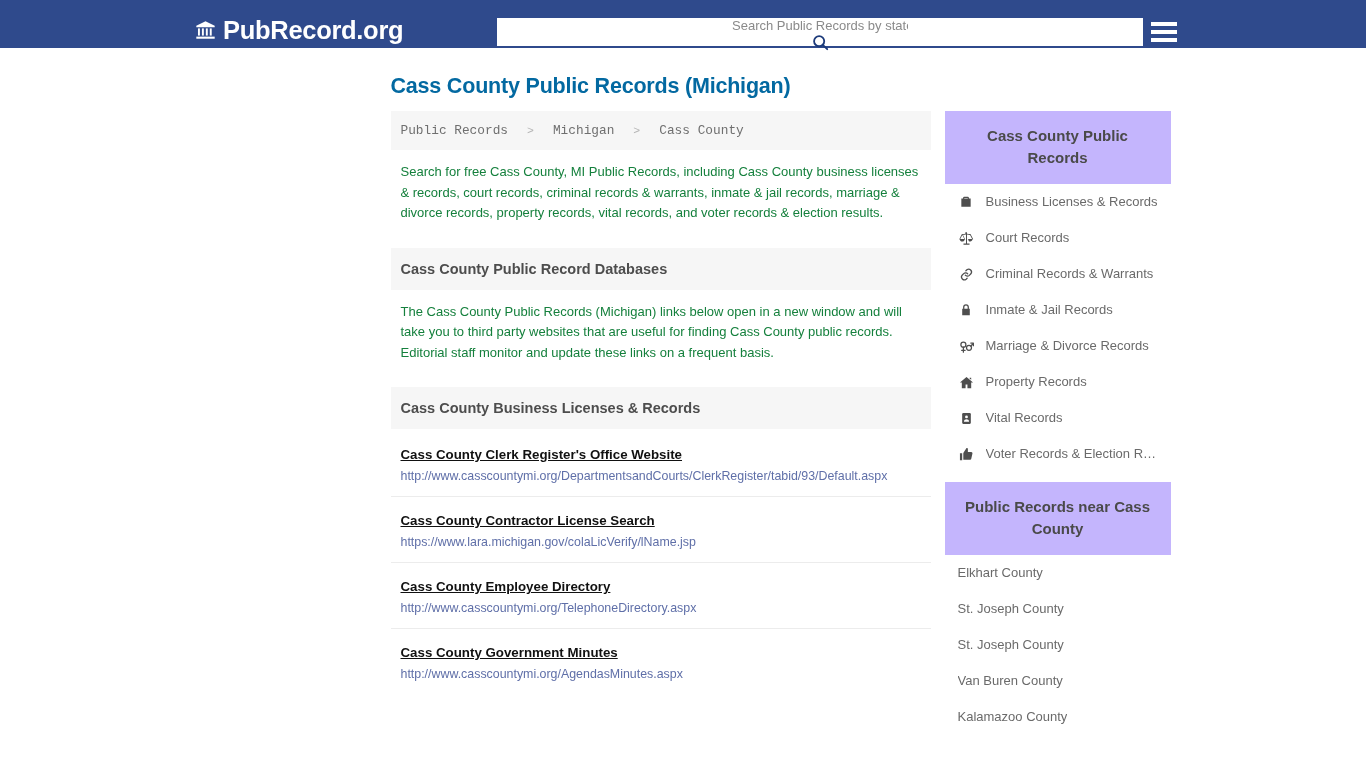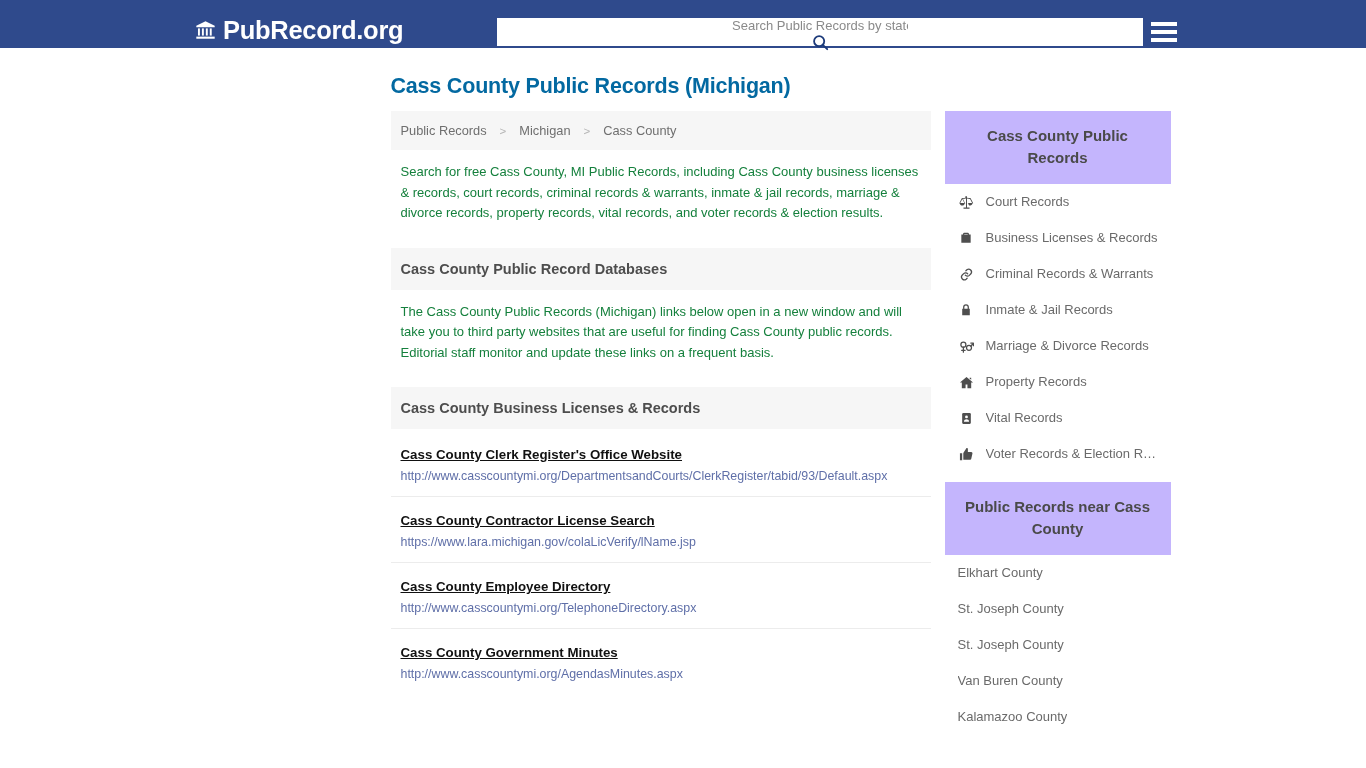--- a/index.html
+++ b/index.html
@@ -119,21 +119,22 @@
   .side-col { width: 236px; }
 
   
   .breadcrumb {
     background: #f6f6f6;
     padding: 12px 10px;
     font-size: 12.8px;
     color: #6f6f6f;
     display: flex;
     align-items: center;
-    gap: 13px;
+    gap: 19px;
+    font-family: Liberation Mono, monospace;
   }
   .breadcrumb a {
     color: #6f6f6f;
     text-decoration: none;
   }
   .crumb-sep { color: #b4b4b4; font-size: 11.5px; }
 
   
   .intro {
     font-size: 13px;
@@ -299,36 +300,36 @@
 
       <aside class="side-col">
 
         <div class="side-box">
           <div class="side-head">Cass County Public Records</div>
           <ul class="side-list">
 
             <li>
                 <a class="side-item" href="#">
               <span class="ico">
+                <svg viewBox="0 0 24 24" width="14" height="14" fill="#4e4e4e">
+                      <path d="M9 3h6a2 2 0 0 1 2 2v1h3v14H4V6h3V5a2 2 0 0 1 2-2zm0 3h6V5H9v1z"></path>
+                    </svg>
+              </span>
+              <span class="lbl">Business Licenses &amp; Records</span>
+            </a>
+              </li>
+
+            <li>
+                <a class="side-item" href="#">
+              <span class="ico">
                 <svg viewBox="0 0 24 24" width="15" height="15" fill="#4e4e4e">
                       <path d="M11.2 2h1.6v2.2l6.2 1.1-.3 1.6-1.3-.2-3 6.1h6.6l-3.3-6.6-.7.1-.3-1.6 1.9.3 4.1 8.3h-1.1c0 2-1.7 3.4-3.8 3.4S15 15.4 15 13.4h-1l3.6-7.2-4.8-.8V20h4v1.8H7.2V20h4V5.4l-4.8.8L10 13.4H9c0 2-1.7 3.4-3.8 3.4S1.4 15.4 1.4 13.4H.3l4.1-8.3 1.9-.3-.3 1.6-.7-.1L2 12.9h6.6l-3-6.1-1.3.2-.3-1.6 6.2-1.1V2z"></path>
                     </svg>
               </span>
               <span class="lbl">Court Records</span>
-            </a>
-              </li>
-
-            <li>
-                <a class="side-item" href="#">
-              <span class="ico">
-                <svg viewBox="0 0 24 24" width="14" height="14" fill="#4e4e4e">
-                      <path d="M9 3h6a2 2 0 0 1 2 2v1h3v14H4V6h3V5a2 2 0 0 1 2-2zm0 3h6V5H9v1z"></path>
-                    </svg>
-              </span>
-              <span class="lbl">Business Licenses &amp; Records</span>
             </a>
               </li>
 
             <li>
                 <a class="side-item" href="#">
               <span class="ico">
                 <svg viewBox="0 0 24 24" width="15" height="15" fill="none" stroke="#4e4e4e" stroke-width="2" stroke-linecap="round">
                       <path d="M10 13a4.5 4.5 0 0 0 6.5.4l2.5-2.5A4.6 4.6 0 0 0 12.6 4.4L11 6"></path>
                       <path d="M14 11a4.5 4.5 0 0 0-6.5-.4L5 13.1A4.6 4.6 0 0 0 11.4 19.6L13 18"></path>
                     </svg>

